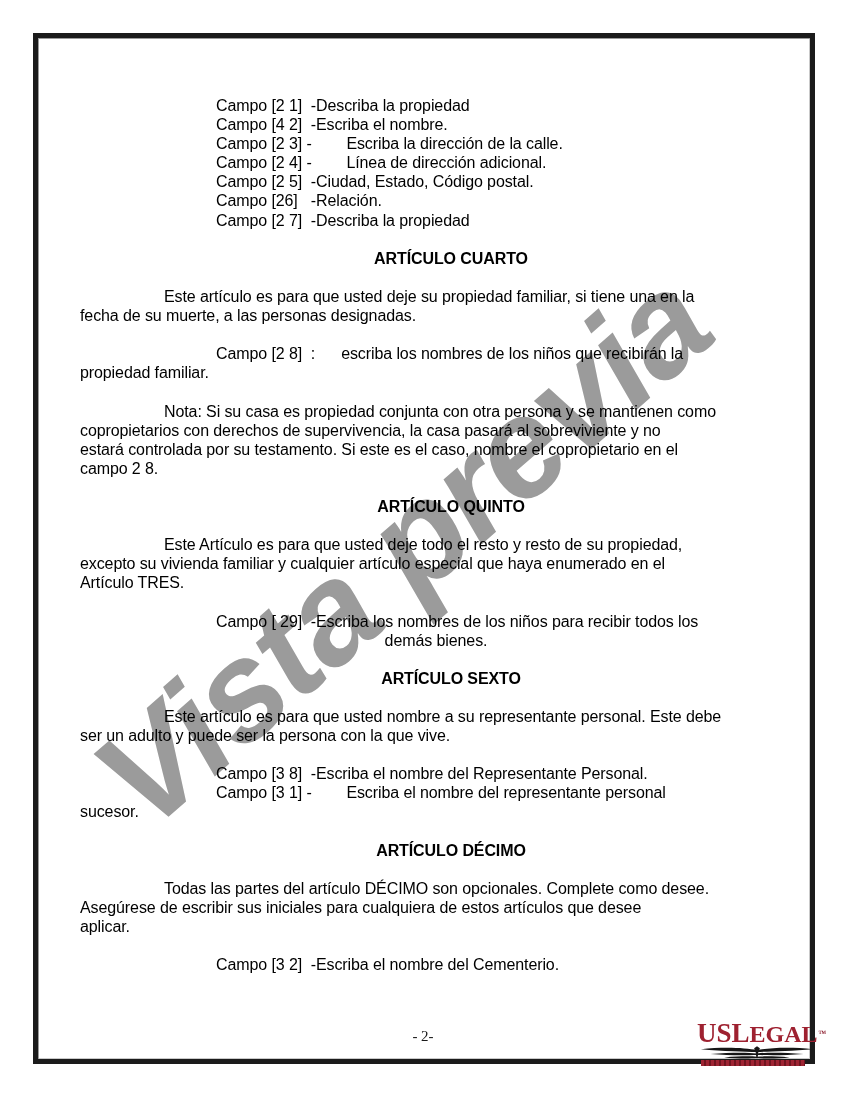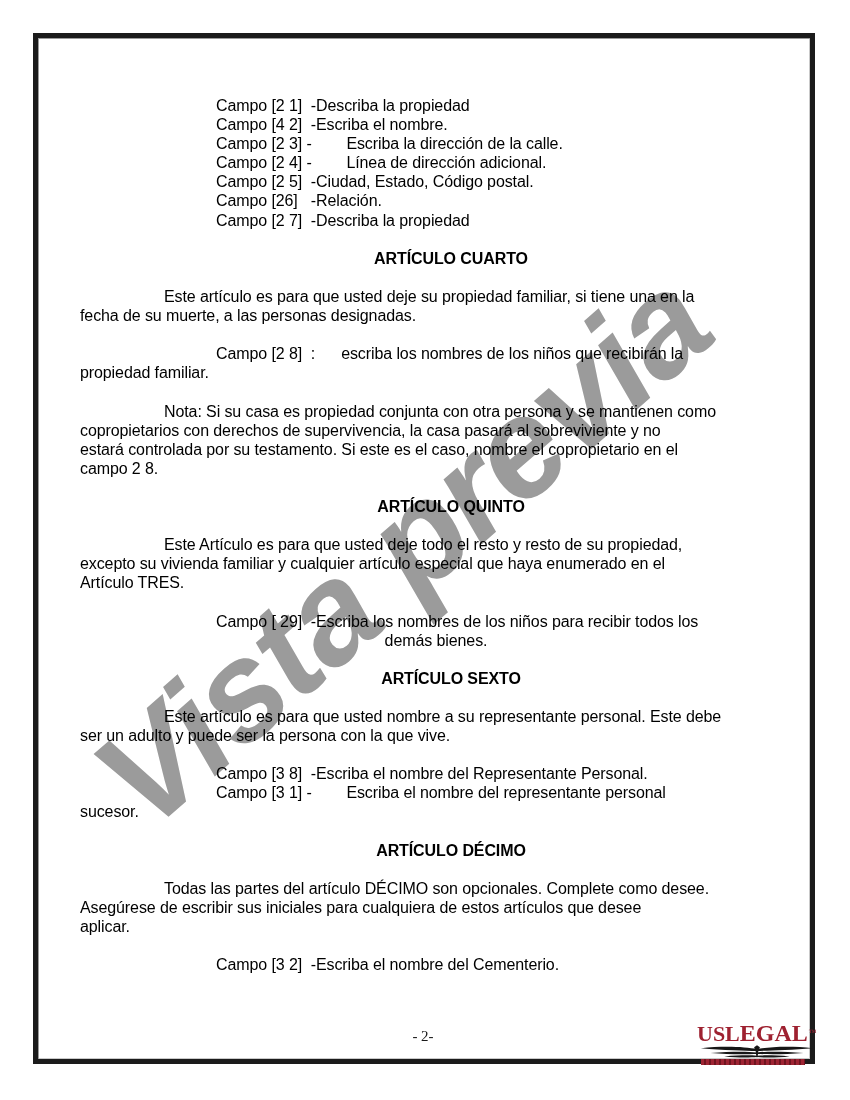--- a/index.html
+++ b/index.html
@@ -75,21 +75,21 @@
     z-index:4;
     text-align:left;
   }
   .logo-text {
     font-family:"Liberation Serif", serif;
     font-weight:bold;
     color:#9e2130;
     line-height:24px;
     white-space:nowrap;
   }
-  .logo-text .lg { font-size:22px; }
+  .logo-text .lg { font-size:27px; }
   .logo-text .sm { font-size:24px; }
   .logo-text .tm {
     font-size:8px;
     color:#8e2030;
     vertical-align:super;
     margin-left:1px;
   }
   .eagle { display:block; margin:-3px 0 0 2px; }
   .tagline-bar {
     margin:0 0 0 4px;

